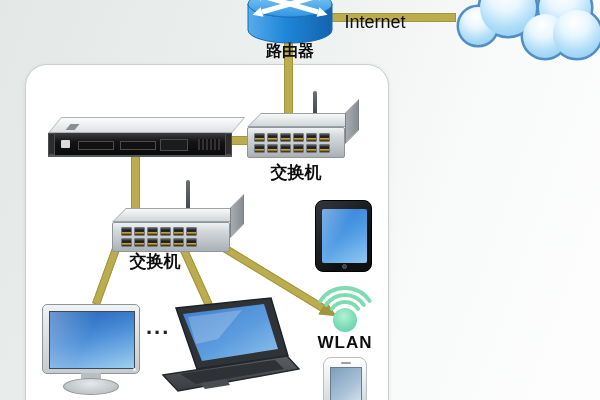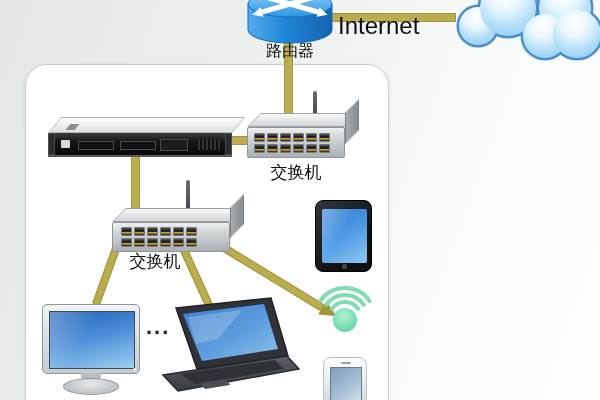--- a/index.html
+++ b/index.html
@@ -13,21 +13,21 @@
     background:var(--panel-bg,#fff);border:1px solid #C9CFCC;border-radius:22px;
     box-shadow:0 1px 5px rgba(0,0,0,.07);
   }
   
   .link{position:absolute;background:var(--link,#BCAC50);border:1px solid var(--link-dark,#A3953D);box-sizing:border-box;z-index:2;}
   .rot{transform-origin:left center;}
   .arrow{position:absolute;z-index:2;transform-origin:left center;}
   .arrow .shaft{position:absolute;left:0;top:1px;width:132px;height:8px;background:var(--link,#BCAC50);border:1px solid var(--link-dark,#A3953D);box-sizing:border-box;}
   .arrow .head{position:absolute;left:130px;top:-3px;width:17px;height:16px;background:var(--link-dark,#A89A42);clip-path:polygon(0 0,100% 50%,0 100%);}
   
-  .lbl{position:absolute;text-align:center;font-weight:normal;z-index:4;color:#0E0E0E;}
+  .lbl{position:absolute;text-align:center;font-weight:bold;z-index:4;color:#0E0E0E;}
   
   .dev{position:absolute;z-index:3;}
   
   .sw-top{position:absolute;left:0;top:0;height:14px;background:linear-gradient(180deg,#F7F9F9,#D2D6D8);border:1px solid #9CA2A6;box-sizing:border-box;transform:skewX(-45deg);transform-origin:bottom left;}
   .sw-side{position:absolute;top:0;width:14px;background:linear-gradient(90deg,#A6ACB0,#878D91);border:1px solid #7A8084;box-sizing:border-box;transform:skewY(-45deg);transform-origin:top left;}
   .sw-front{position:absolute;left:0;background:linear-gradient(180deg,#EFF1F2 0%,#D3D7DA 30%,#BCC1C5 72%,#A9AFB3);border:1px solid #8F959A;border-radius:2px;box-sizing:border-box;}
   .ports{position:absolute;display:grid;grid-template-columns:repeat(6,11px);grid-auto-rows:9px;gap:2px;}
   .port{background:linear-gradient(180deg,#606468 0%,#1C1E20 30%,#26282A 55%,#C9A23F 63%,#8F7326 80%,#1A1C1E 100%);border:1px solid #75797D;border-radius:1px;box-sizing:border-box;}
   .antenna{position:absolute;width:4px;background:linear-gradient(180deg,#6A6E72,#44484C);border-radius:2px 2px 0 0;}
   
@@ -233,18 +233,19 @@
     </g>
     <circle cx="27" cy="40" r="12" fill="url(#wg)"></circle>
   </svg>
 
   <div class="dev phone" style="left:323px;top:357px;">
     <div class="ph-speaker"></div>
     <div class="ph-screen"></div>
   </div>
 
   <div class="lbl" style="left:250px;top:41px;width:80px;font-size:16px;">路由器</div>
-  <div class="lbl" style="left:338px;top:12px;width:74px;font-size:24px;font-weight:normal;">Internet</div>
+  <div class="lbl" style="left:338px;top:12px;width:74px;font-size:18px;font-weight:normal;">Internet</div>
   <div class="lbl" style="left:247px;top:161px;width:98px;font-size:17px;">交换机</div>
   <div class="lbl" style="left:105px;top:250px;width:100px;font-size:17px;">交换机</div>
+  <div class="lbl" style="left:315px;top:333px;width:60px;font-size:17px;font-weight:600;letter-spacing:1px;">WLAN</div>
   <div class="ellipsis" style="left:146px;top:314px;">...</div>
 
 </div>
 
 </body></html>

